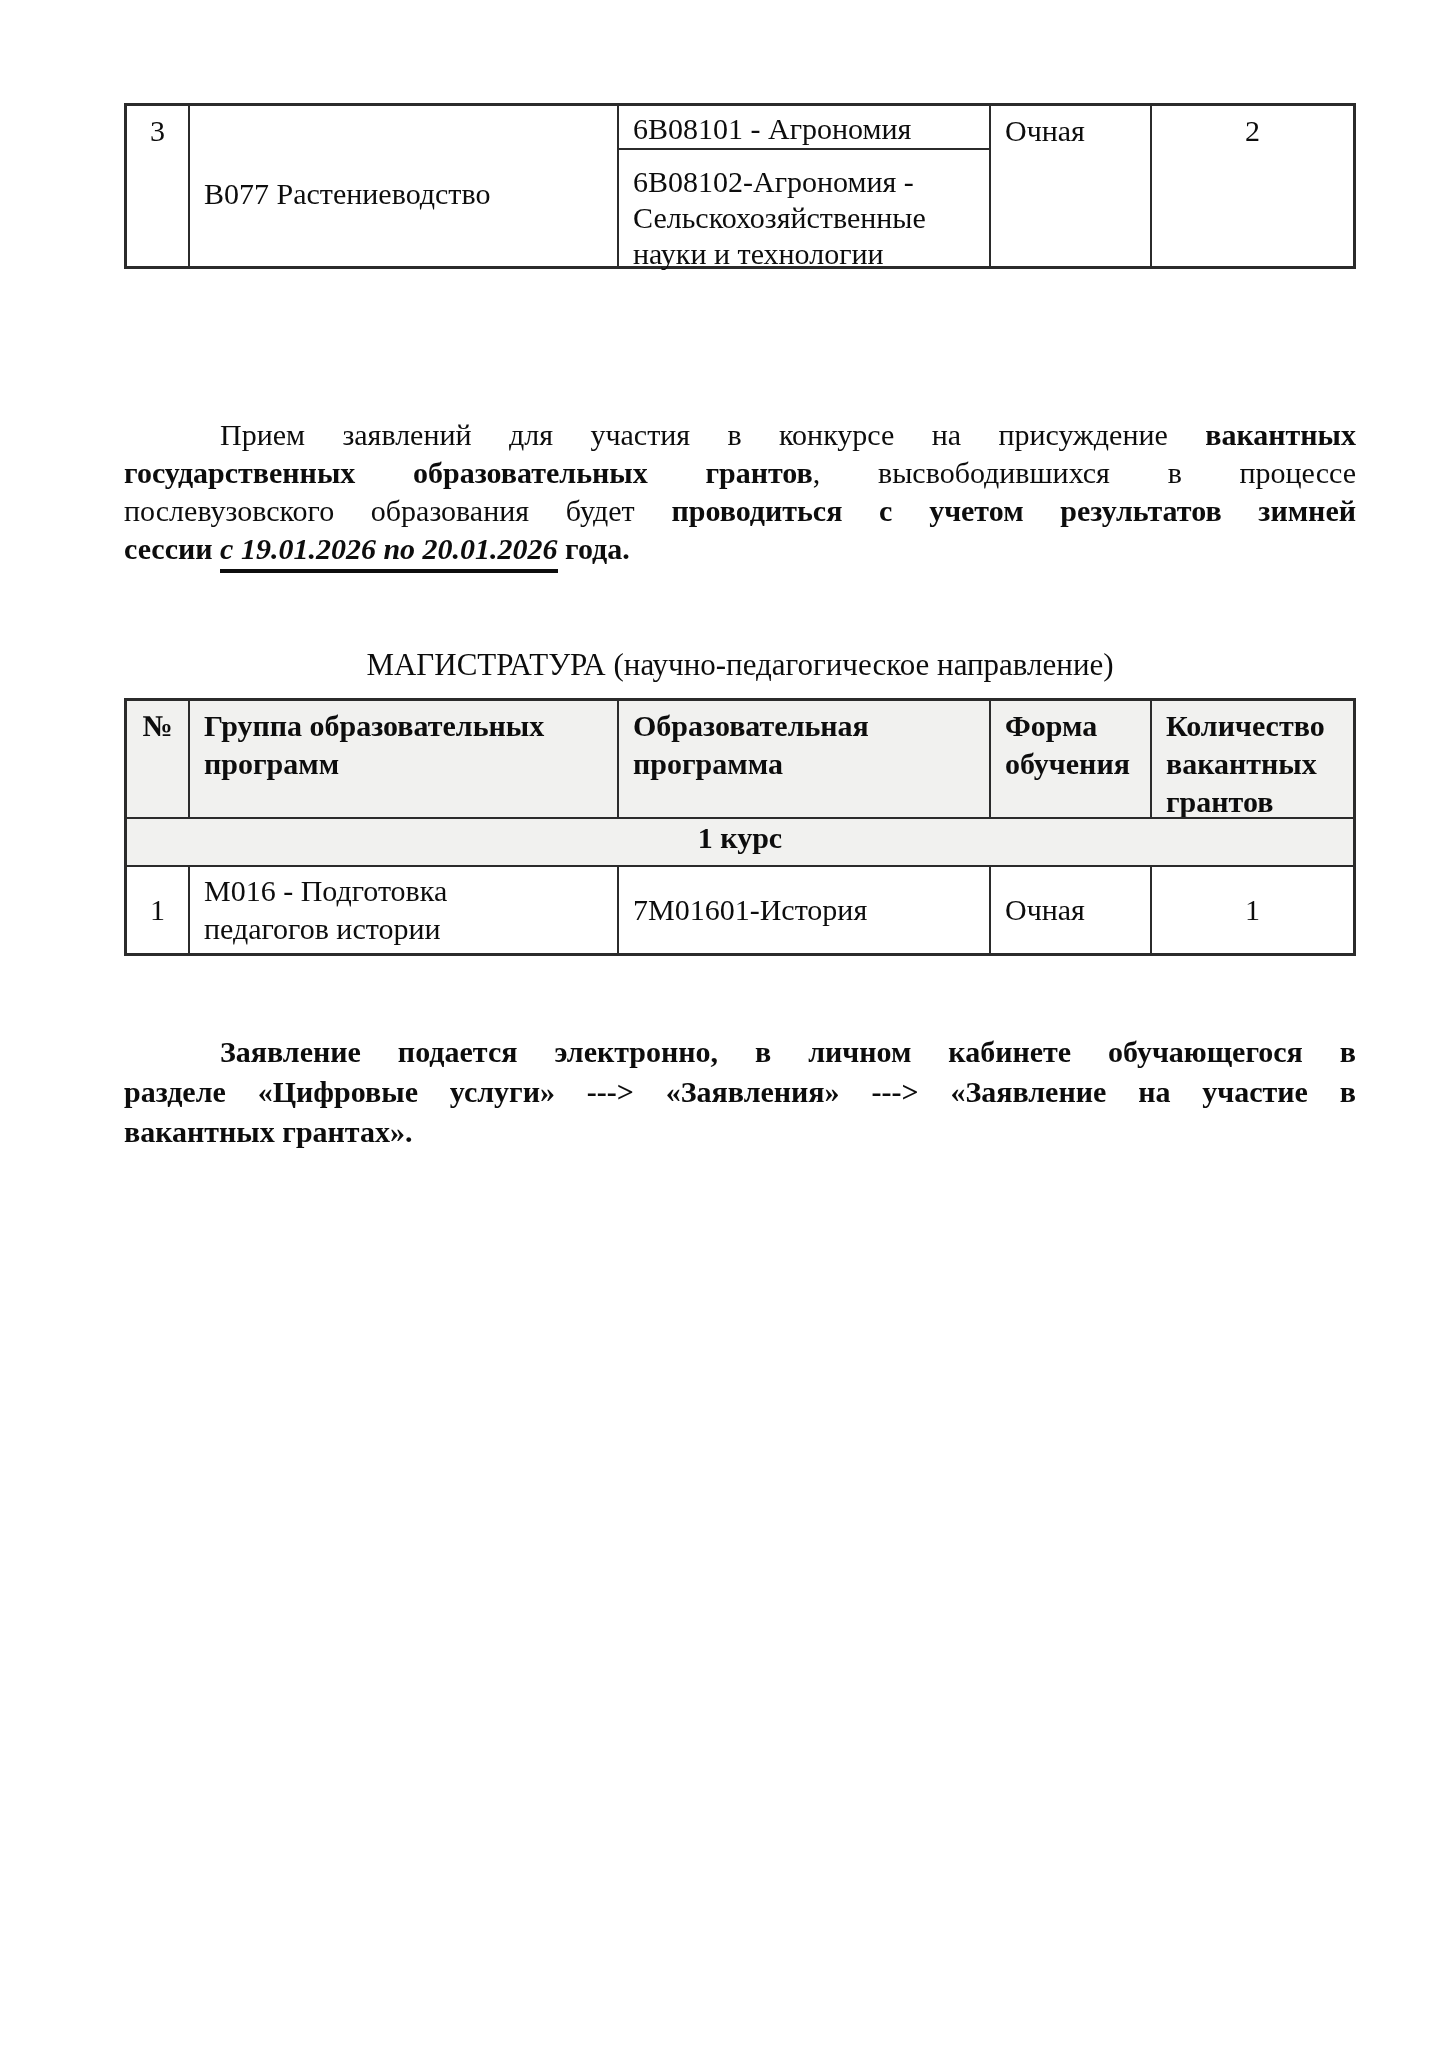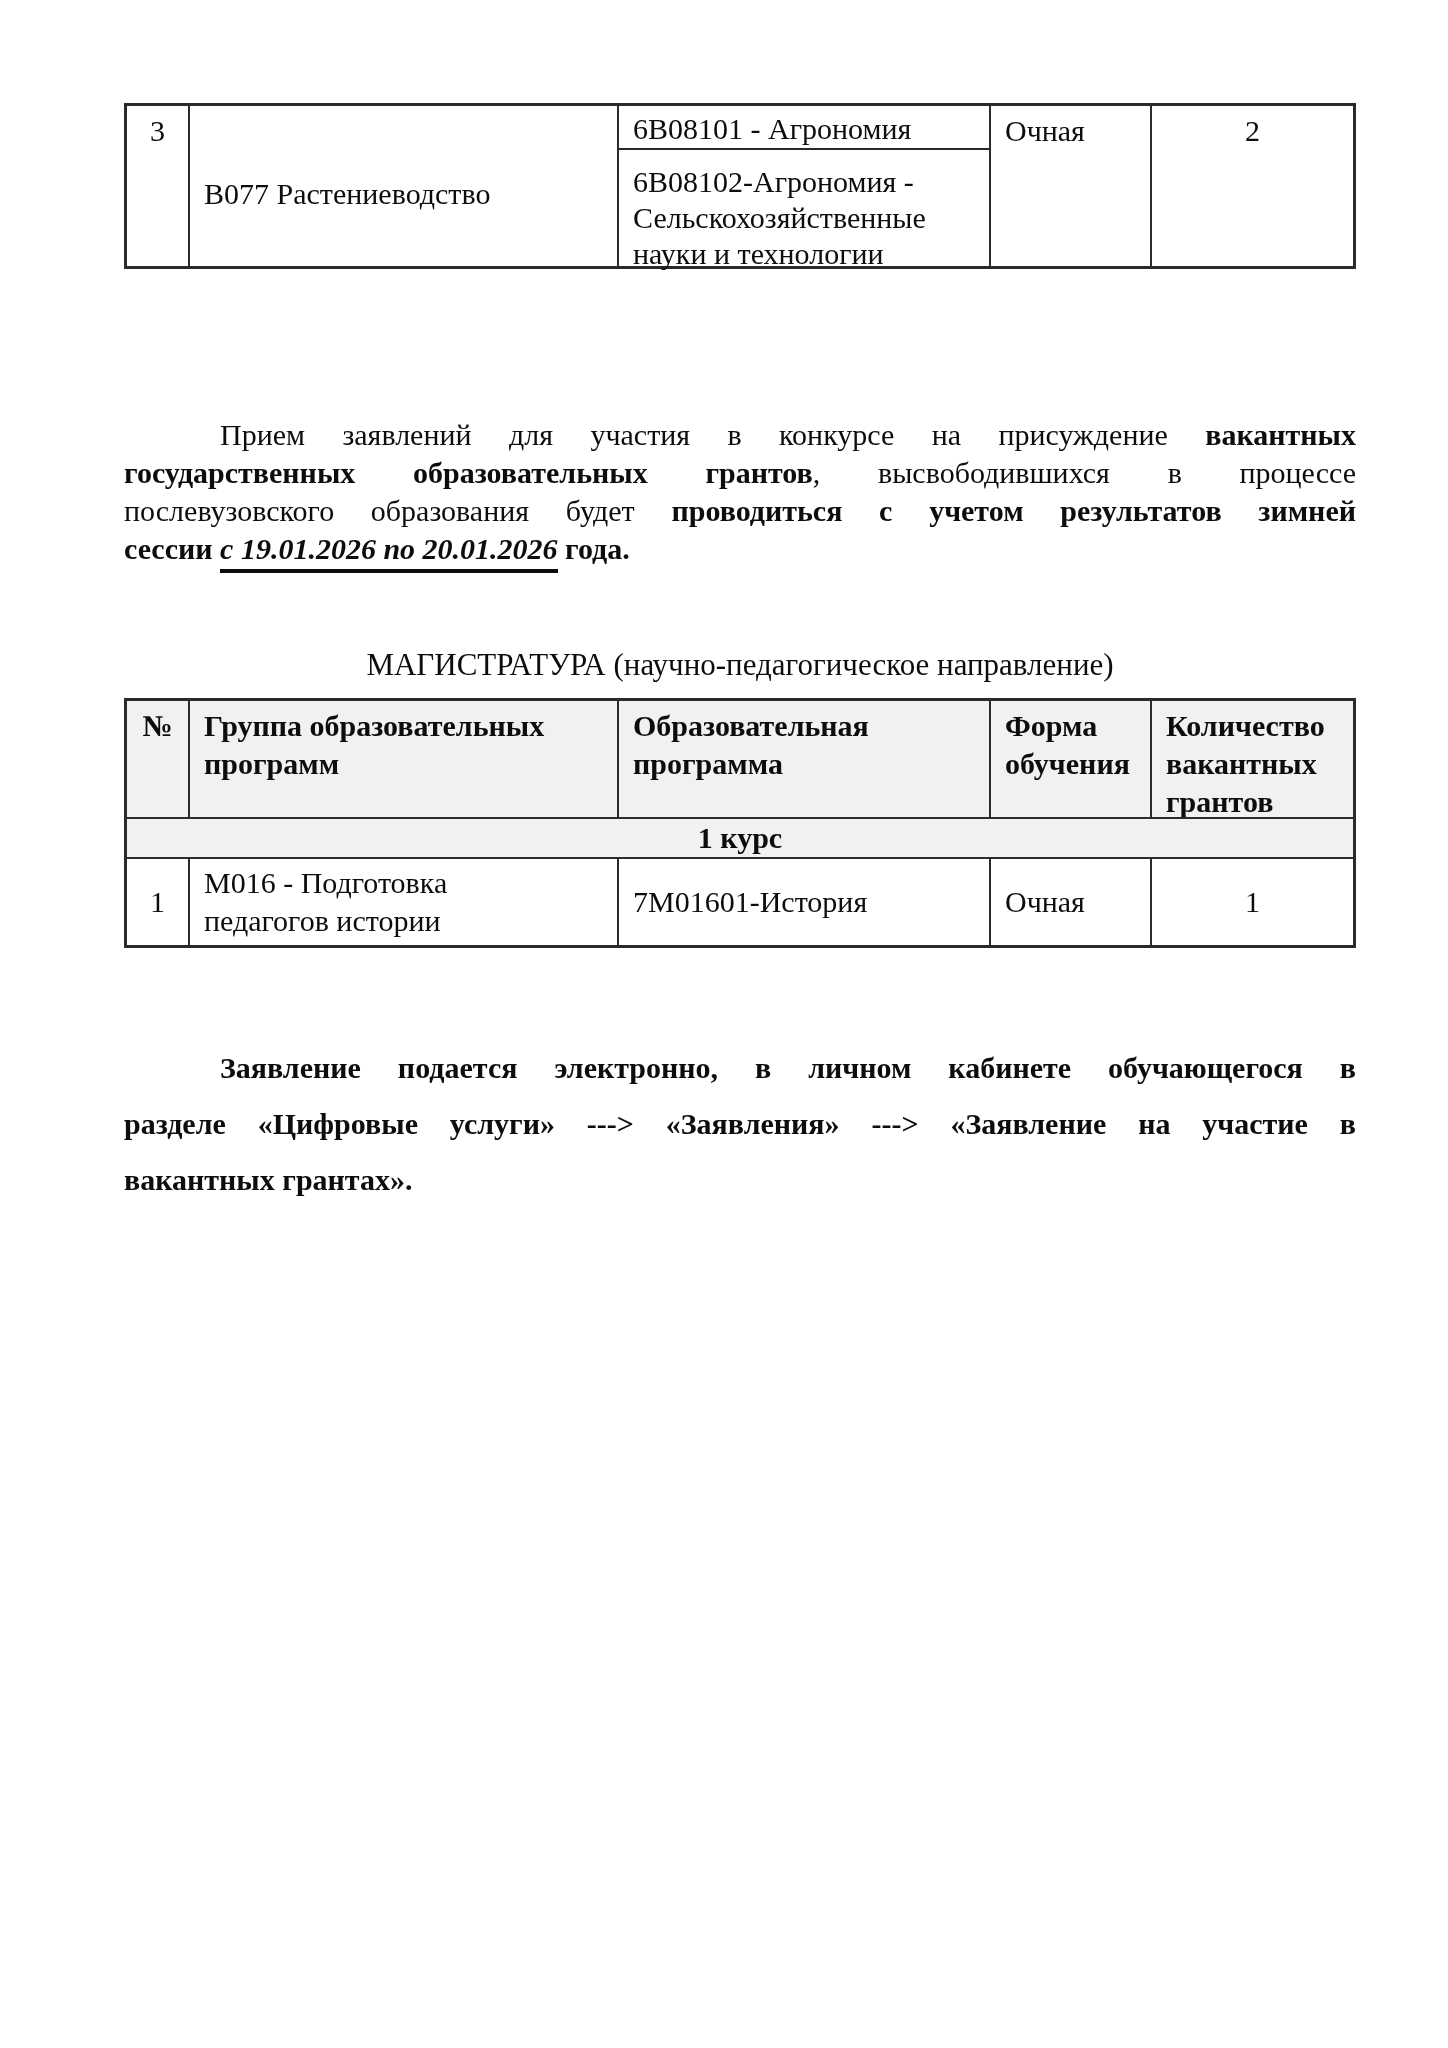--- a/index.html
+++ b/index.html
@@ -25,32 +25,32 @@
   .t1 .rowB { height:160px; }
   .t1 .rowB .c-group { display:flex; align-items:center; padding-top:16px; }
   .t1 .prog-stack { flex:0 0 372px; display:flex; flex-direction:column; border-right:2px solid #2b2b2b; }
   .t1 .prog-sub1 { height:48px; border-bottom:2px solid #2b2b2b; padding:4px 0 0 14px; line-height:38px; }
   .t1 .prog-sub2 { flex:1; padding:14px 0 0 14px; line-height:36px; }
 
   
   .t2 { top:698px; }
   .t2 .head { height:118px; }
   .t2 .head .td { background:#f1f1ef; font-weight:bold; }
-  .t2 .band { height:40px; background:#f1f1ef; font-weight:bold; text-align:center; line-height:36px; padding-top:1px; border-bottom:2px solid #2b2b2b; }
+  .t2 .band { height:48px; background:#f1f1ef; font-weight:bold; text-align:center; line-height:36px; padding-top:1px; border-bottom:2px solid #2b2b2b; }
   .t2 .data { height:86px; }
   .t2 .data .td { display:flex; align-items:center; padding-top:0; }
   .t2 .data .c-num, .t2 .data .c-count { justify-content:center; }
   .tight { padding-right:140px; }
 
   
   .para { position:absolute; left:124px; width:1232px; font-size:30px; }
   .p1 { top:416px; }
   .p1 .pline { line-height:38px; }
   .p2 { top:1032px; font-weight:bold; }
-  .p2 .pline { line-height:40px;margin-top:16px; }
+  .p2 .pline { line-height:40px; }
   .pline.just { text-align:justify; text-align-last:justify; }
   .indent { padding-left:96px; }
   .b { font-weight:bold; }
   .i { font-style:italic; }
   .u { border-bottom:4px solid #0d0d0d; padding-bottom:4px; }
 
   .heading { position:absolute; left:124px; width:1232px; top:645px; text-align:center; font-size:31px; font-weight:normal; line-height:40px; }
 </style>
 </head>
 <body>

